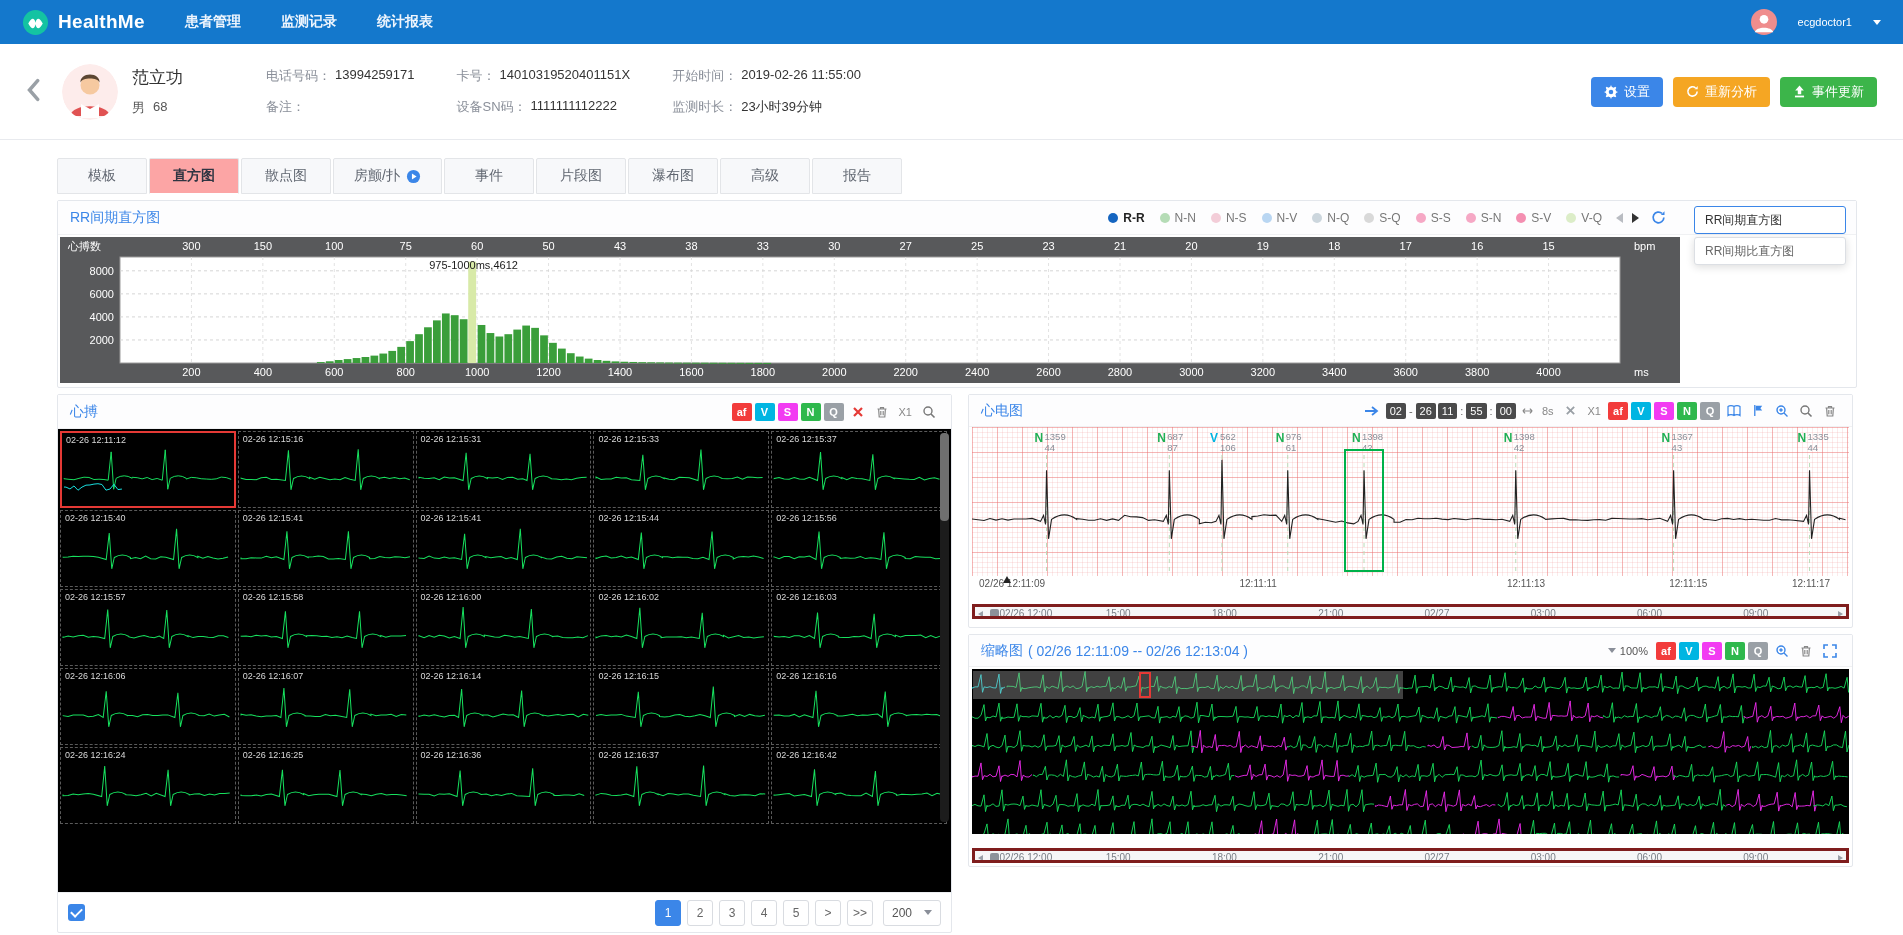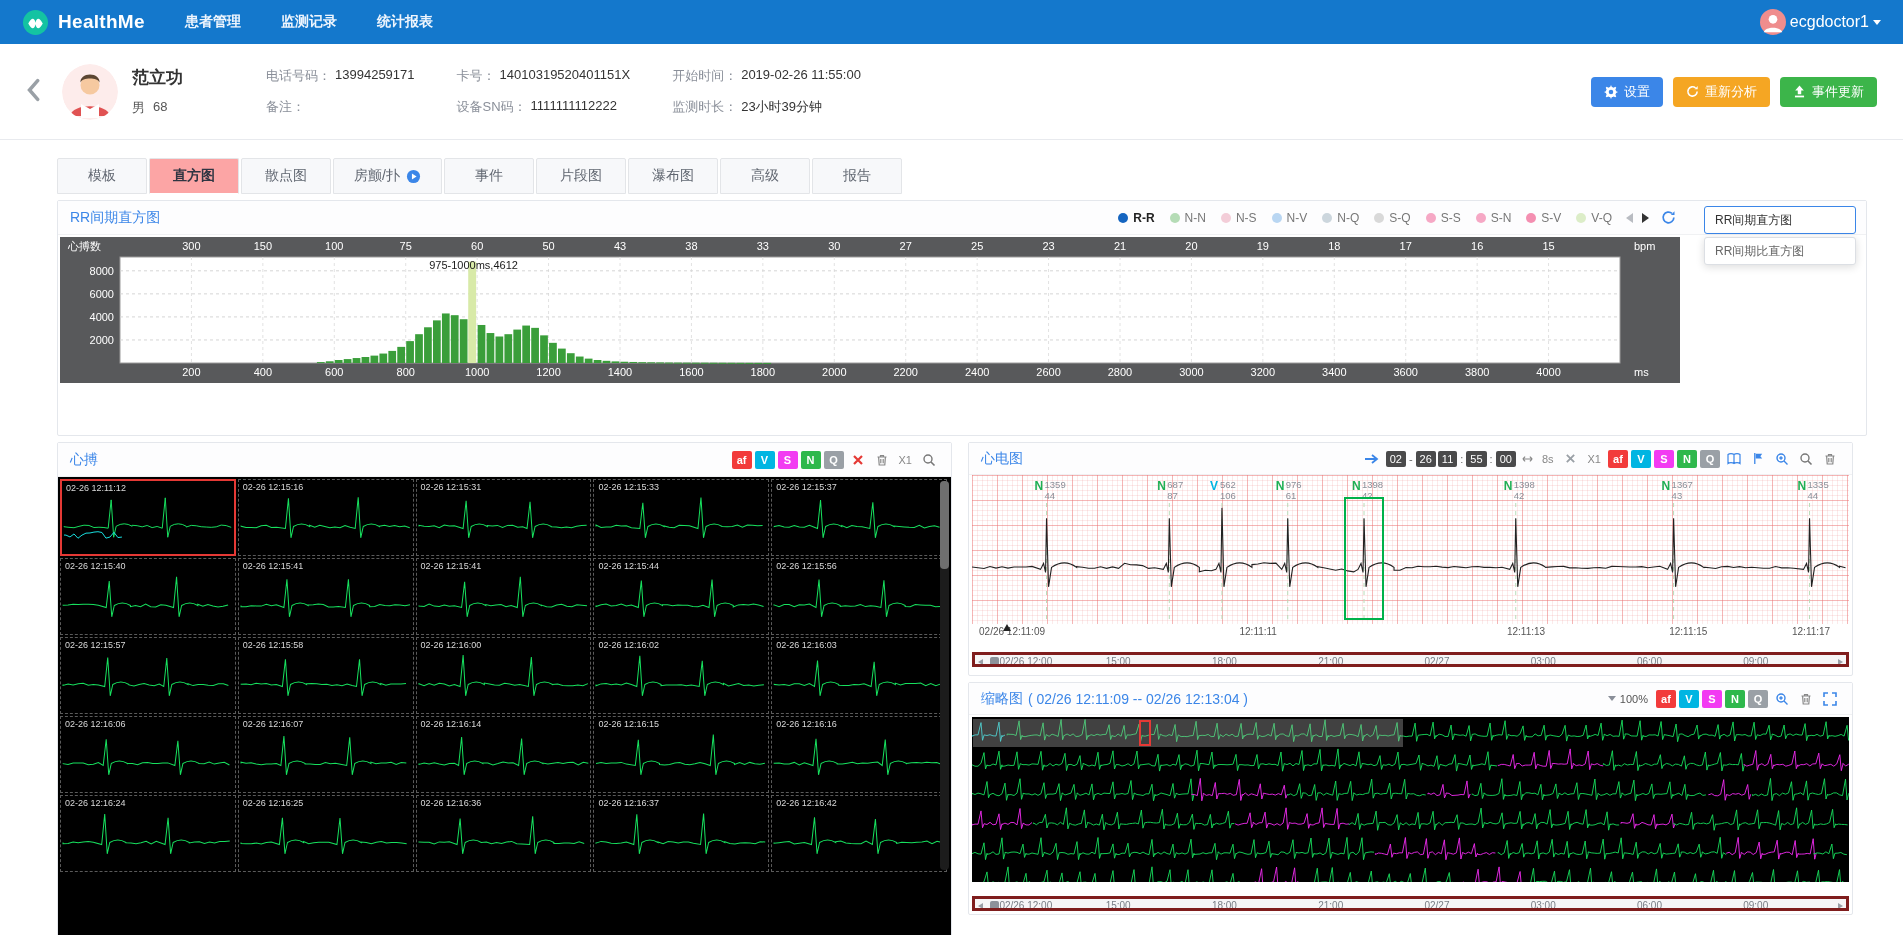--- a/index.html
+++ b/index.html
@@ -2,46 +2,46 @@
 <html><head>
 <meta charset="utf-8">
 <style>
 *{box-sizing:border-box;margin:0;padding:0}
 body{width:1903px;height:935px;background:#fff;font-family:"Liberation Sans","DejaVu Sans",sans-serif;overflow:hidden;position:relative}
 
 .navbar{height:44px;background:#1478cc;display:flex;align-items:center;padding:0 22px;color:#fff}
 .brand{font-size:19px;font-weight:bold;margin-left:9px;letter-spacing:.3px}
 .nav-items{display:flex;height:100%}
 .nav-item{color:#eef5fd;font-size:14px;font-weight:bold;margin-left:40px;display:flex;align-items:center;cursor:pointer}
-.user{margin-left:auto;display:flex;align-items:center;gap:4px;font-size:16px;cursor:pointer}
+.user{margin-left:auto;display:flex;align-items:center;gap:21px;font-size:11px;cursor:pointer}
 .caret-d{width:0;height:0;border-left:4px solid transparent;border-right:4px solid transparent;border-top:5px solid #fff}
 
 .patientbar{height:96px;border-bottom:1px solid #e8eaee;display:flex;align-items:center;padding:0 26px}
 .backbtn{width:26px;cursor:pointer;margin-right:10px}
 .pavatar{width:56px;height:56px;border-radius:50%;overflow:hidden;flex:none}
 .pid{margin-left:14px;width:92px}
-.pname{font-size:17px;color:#333;font-weight:bold}
+.pname{font-size:17px;color:#333;font-weight:normal}
 .pmeta{font-size:13px;color:#555;margin-top:10px;display:flex;gap:8px}
 .pcol{display:flex;flex-direction:column;gap:13px;margin-left:42px;font-size:13px}
 .prow{display:flex;white-space:nowrap}
 .plab{color:#8a8f99}
 .pval{color:#333;margin-left:4px}
 .pbtns{margin-left:auto;display:flex;gap:10px}
 .btn{height:30px;border-radius:4px;color:#fff;font-size:13px;display:flex;align-items:center;gap:6px;padding:0 13px;cursor:pointer;white-space:nowrap}
 .btn-blue{background:#3b86e8}.btn-orange{background:#f5a623}.btn-green{background:#3cb54a}
 
 .tabbar{display:flex;margin:18px 0 6px 57px}
 .tab{min-width:90px;height:36px;padding:16px 20px;border:1px solid #e3e5e8;background:#f7f8fa;color:#606670;font-size:14px;display:flex;align-items:center;justify-content:center;gap:6px;margin-right:2px;cursor:pointer;border-radius:2px 2px 0 0}
 .tab.active{background:#fca5a5;color:#2f3542;font-weight:bold;border-bottom-color:#fff}
 .playico{width:15px;height:15px}
 
 .panel{border:1px solid #e4e7ec;border-radius:2px;background:#fff}
 .phead{height:34px;display:flex;align-items:center;padding:0 12px;background:#fdfdfe;border-bottom:1px solid #f0f1f3}
 .ptitle{color:#3b86e8;font-size:14px;white-space:nowrap}
-.histpanel{margin:0 36px 0 57px;height:236px;position:relative}
+.histpanel{margin:0 46px 0 57px;height:188px;position:relative}
 .legend{display:flex;align-items:flex-end;margin-left:auto;gap:15px;margin-right:14px}
 .litem{display:flex;align-items:center;gap:5px;font-size:12px;color:#777;cursor:pointer;white-space:nowrap}
 .litem.on{color:#222;font-weight:bold}
 .ldot{width:10px;height:10px;border-radius:50%}
 .lctrl{display:flex;align-items:center;gap:9px;margin-right:176px}
 .tri-l{width:0;height:0;border-top:5px solid transparent;border-bottom:5px solid transparent;border-right:7px solid #b9bcc2;cursor:pointer}
 .tri-r{width:0;height:0;border-top:5px solid transparent;border-bottom:5px solid transparent;border-left:7px solid #333;cursor:pointer}
 .dd{position:absolute;right:10px;top:5px;width:152px;z-index:6}
 .dd-opt{height:28px;background:#fff;border:1px solid #3b86e8;border-radius:3px;display:flex;align-items:center;padding:0 10px;font-size:12px;color:#333;cursor:pointer}
 .dd-opt2{margin-top:3px;border:1px solid #dcdfe4;color:#666;box-shadow:0 2px 8px rgba(0,0,0,.14)}

